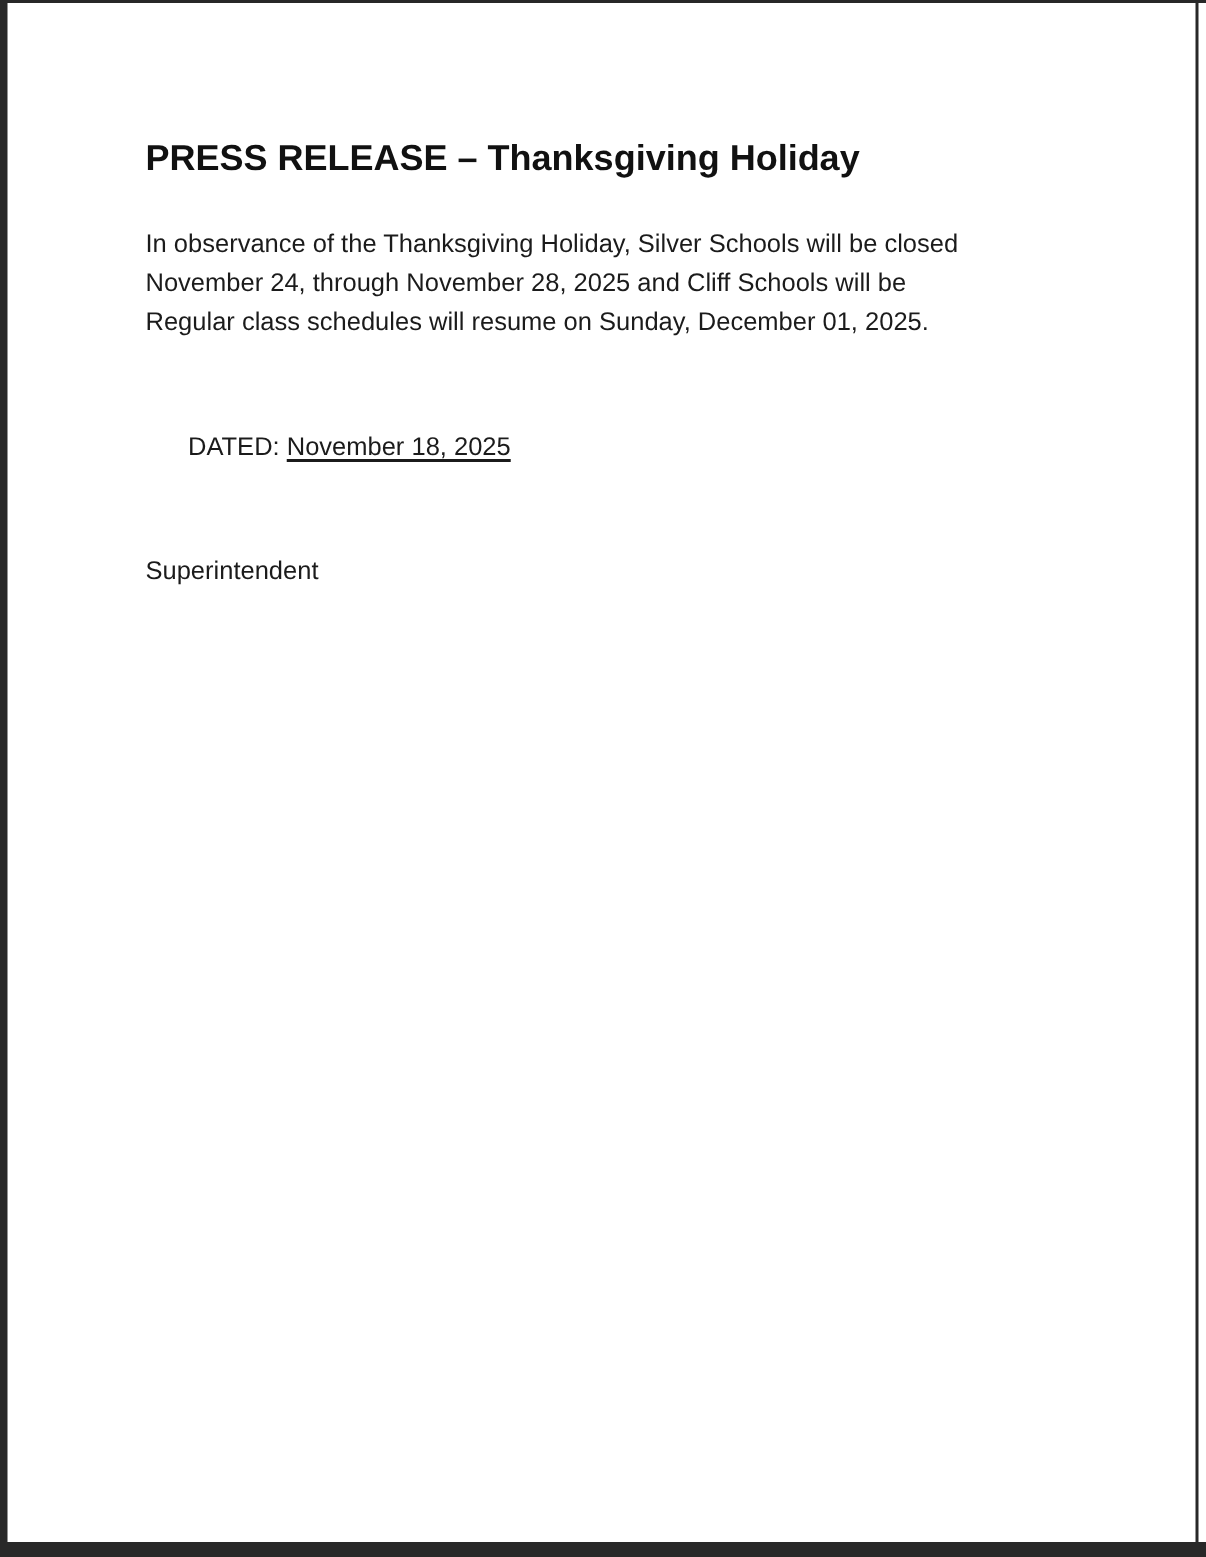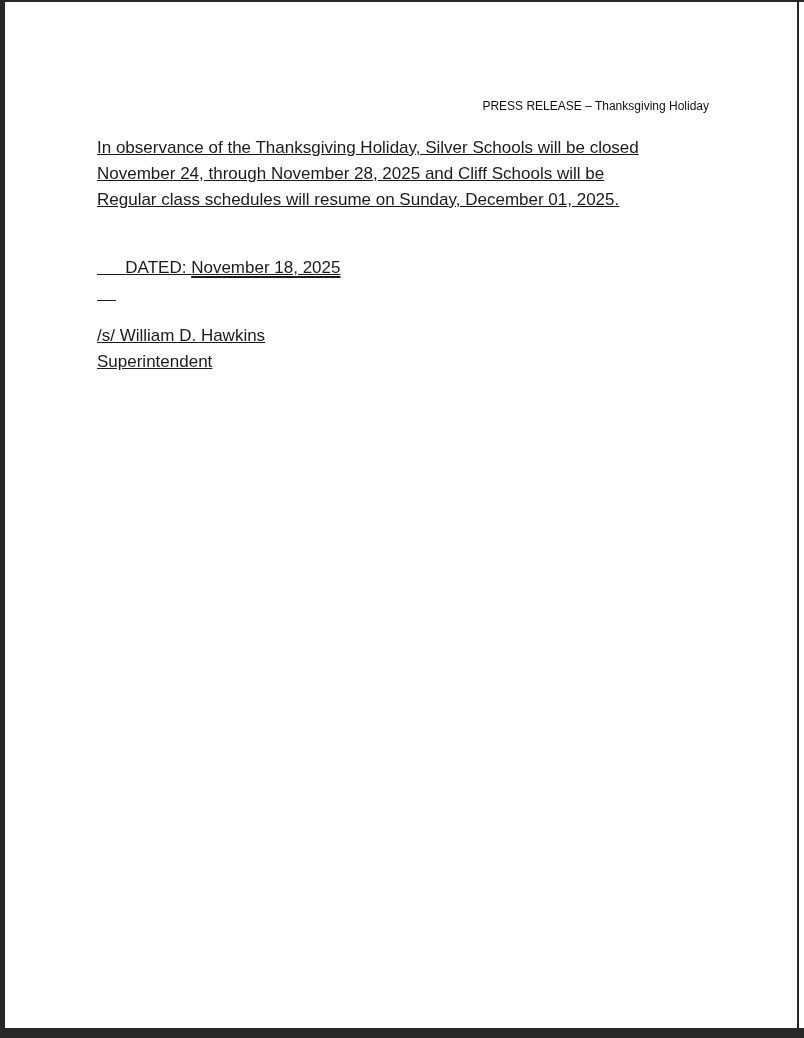--- a/index.html
+++ b/index.html
@@ -23,28 +23,28 @@
   .page-content {
     position: absolute;
     left: 97px; top: 0;
     width: 612px;
     padding-top: 93px;
     color: #1b1b1b;
     font-size: 17px;
     line-height: 26px;
   }
   .doc-title {
-    font-weight: normal;
-    font-size: 12px;
+    font-weight: bold;
+    font-size: 24px;
     line-height: 26px;
-    text-align: right;
+    text-align: left;
     color: #111111;
     white-space: nowrap;
   }
-  .block { margin-top: 16px; text-decoration: underline; }
+  .block { margin-top: 31px; }
   .line  { white-space: nowrap; }
   .dated-line { white-space: pre-wrap; }
   .underline {
     text-decoration: underline;
     text-decoration-thickness: 1.8px;
     text-underline-offset: 3px;
   }
 </style>
 </head>
 <body>
@@ -60,21 +60,20 @@
       <div class="line">November 24, through November 28, 2025 and Cliff Schools will be</div>
       <div class="line">Regular class schedules will resume on Sunday, December 01, 2025.</div>
     </div>
 
 
     <div class="block dated-line">
       <span>DATED: </span><span class="underline">November 18, 2025</span>
     </div>
 
     <div class="block">
-      <div class="line">/s/ William D. Hawkins</div>
       <div class="line">Superintendent</div>
     </div>
 
   </div>
 
   <div class="frame-left"></div>
   <div class="frame-top"></div>
   <div class="frame-bottom"></div>
   <div class="frame-right"></div>
 

